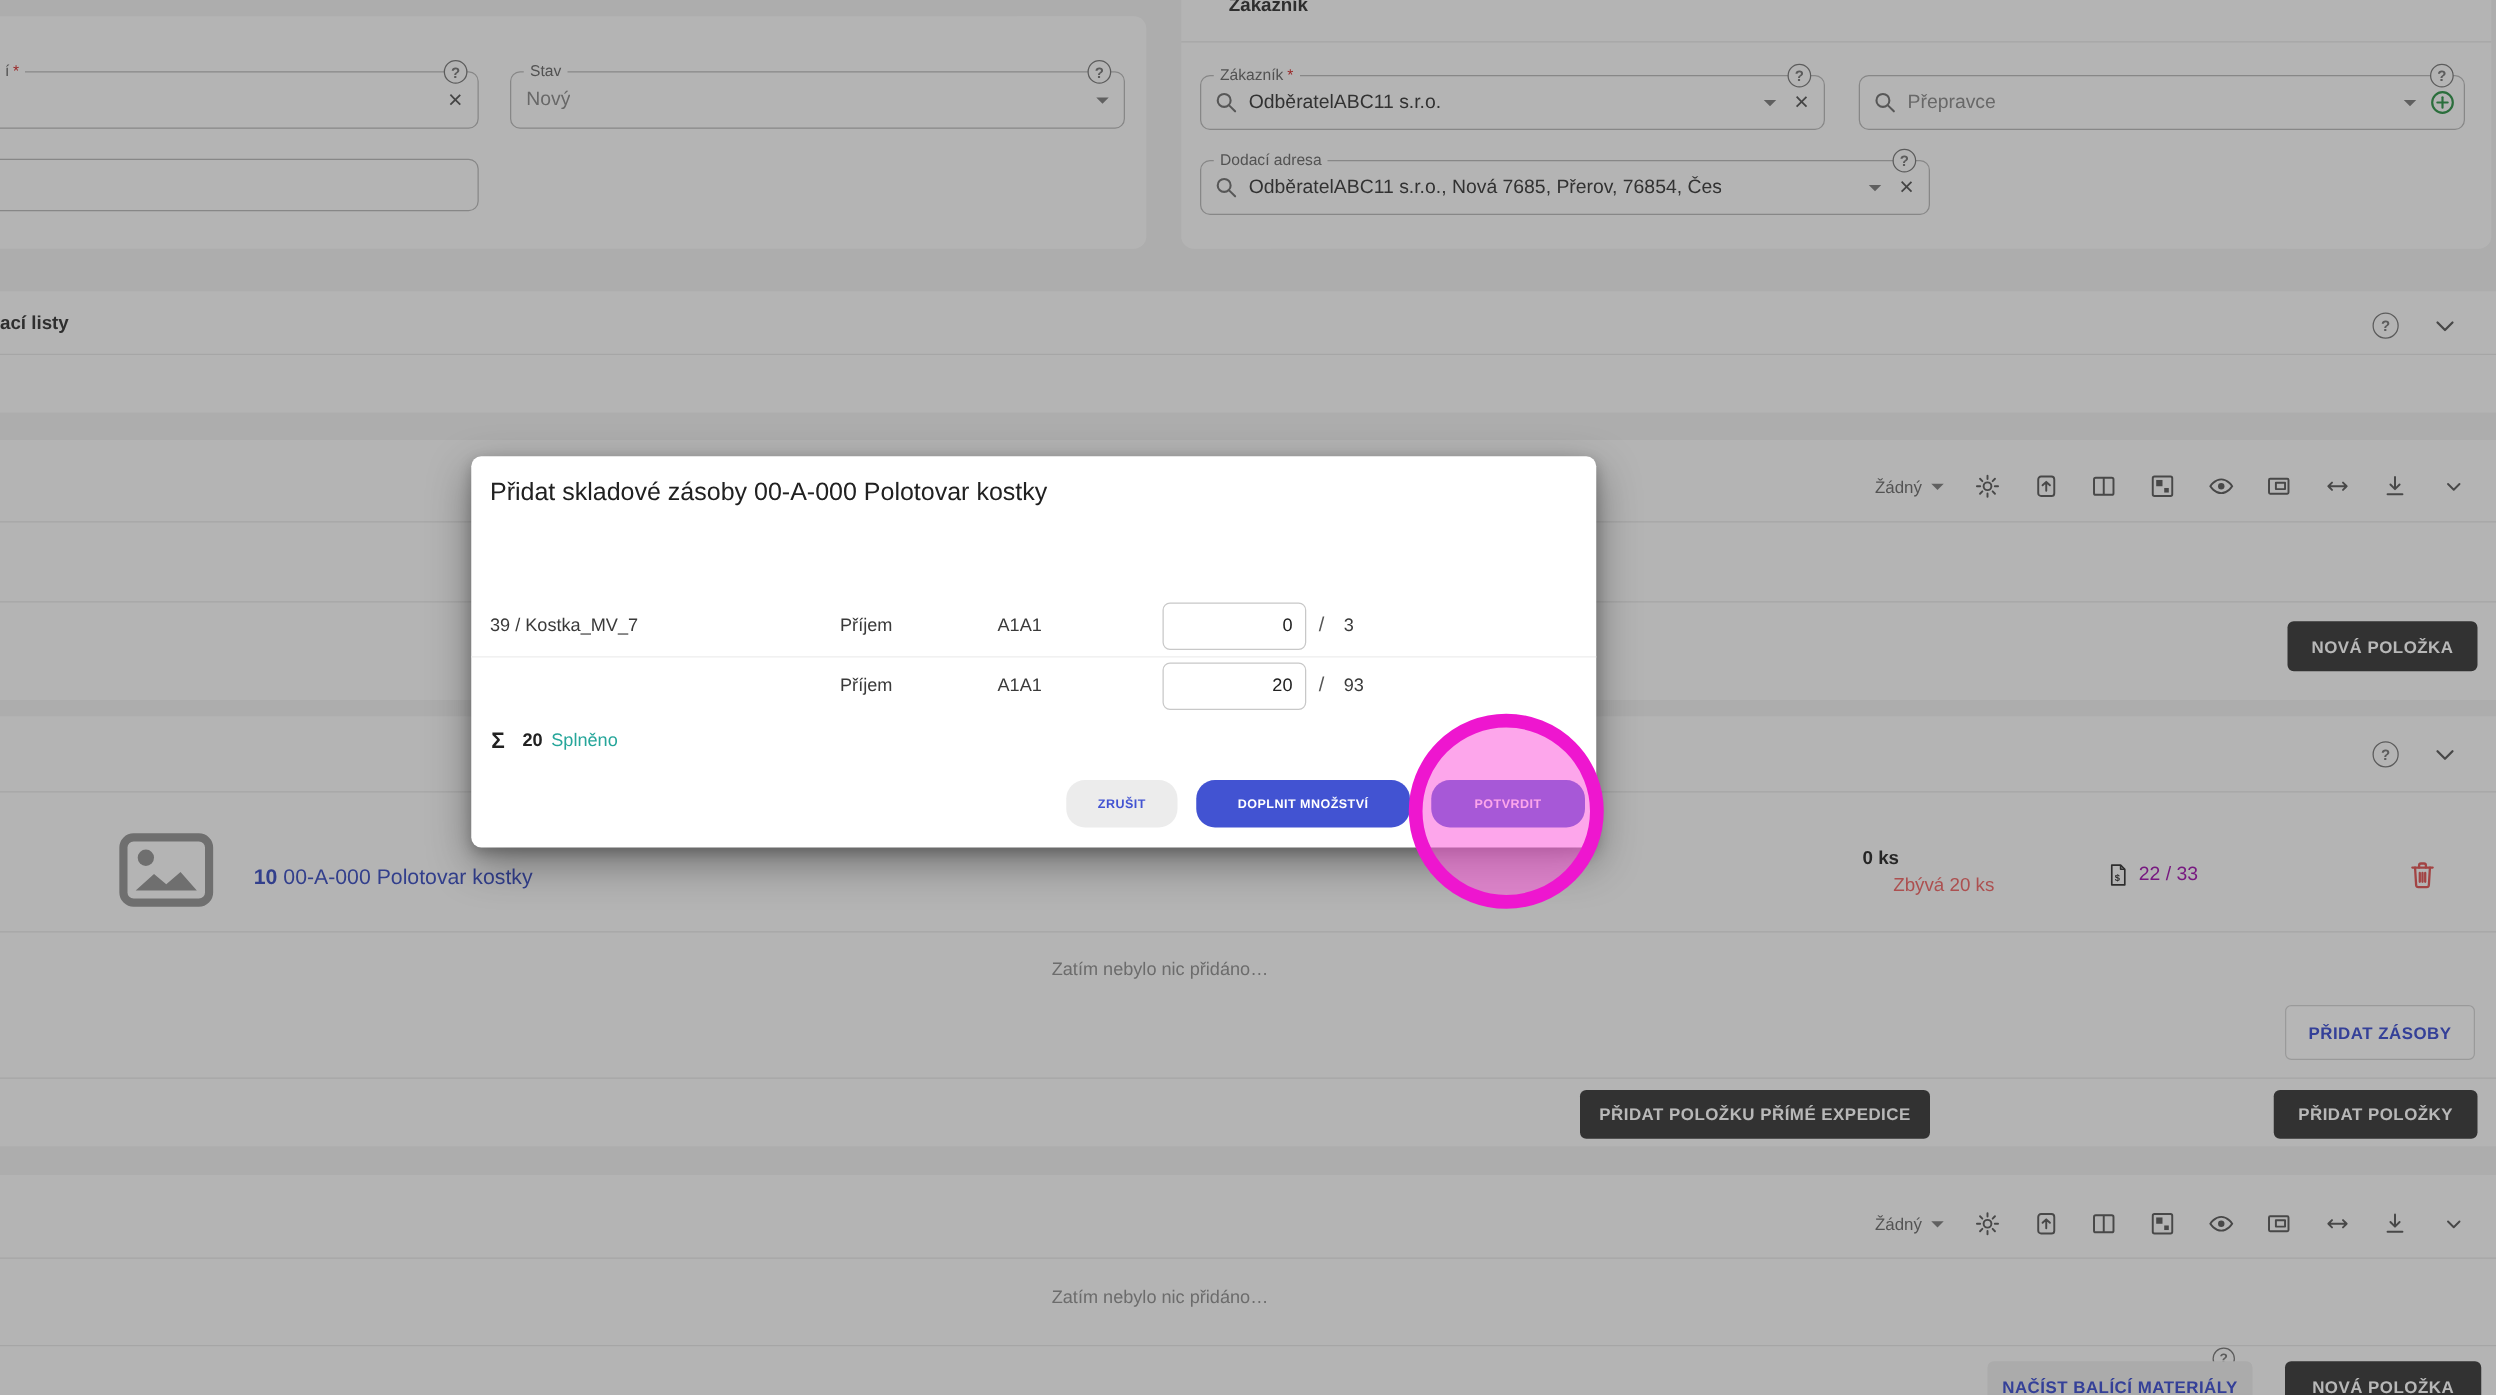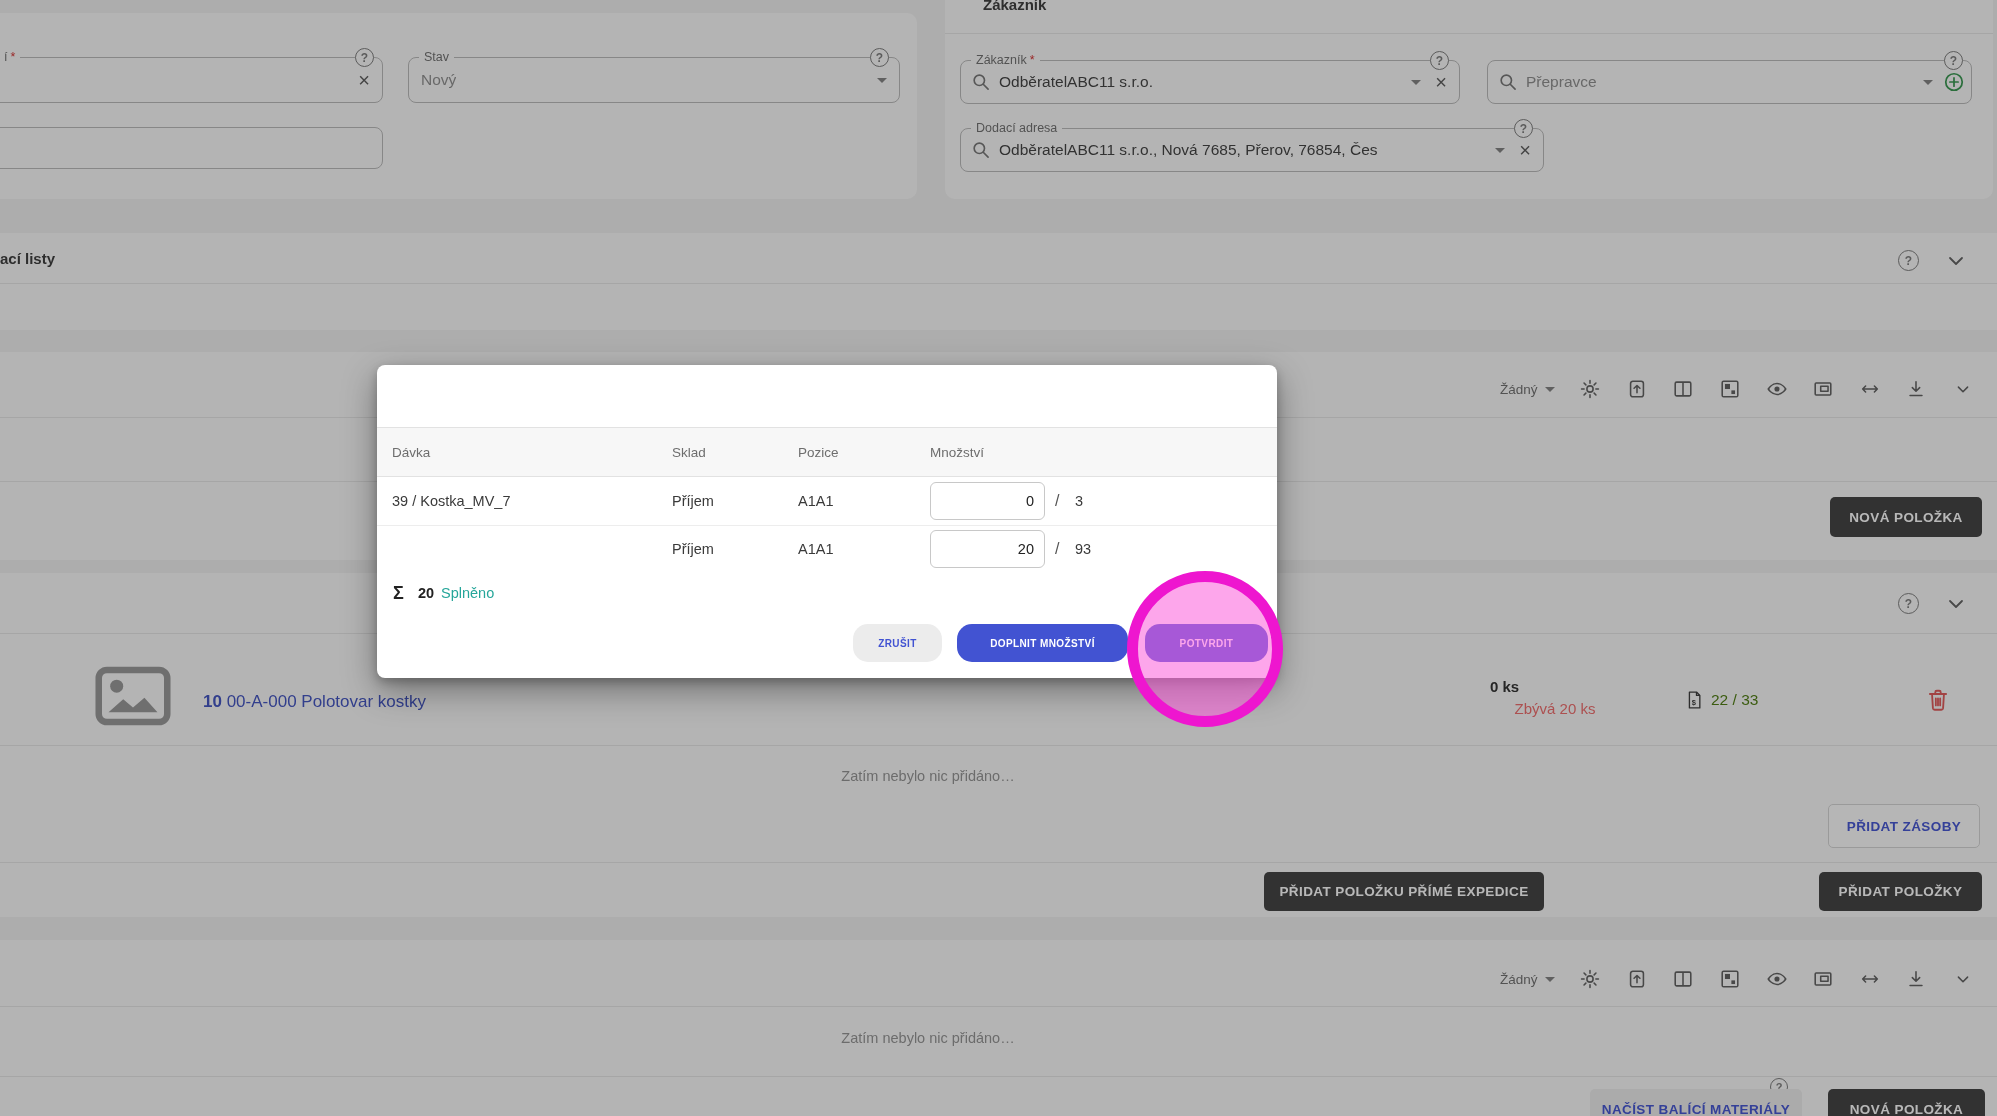--- a/index.html
+++ b/index.html
@@ -218,21 +218,21 @@
   <div class="abs" style="left:1490px;top:678px;width:130px;font-size:15px;font-weight:700;color:#2f2f2f;">0 ks</div>
   <div class="abs" style="left:1490px;top:700px;width:130px;text-align:center;font-size:15px;color:#ee6b6b;">Zbývá 20 ks</div>
   <div class="abs" style="left:1684px;top:690px;display:flex;align-items:center;gap:7px;">
     <span style="display:inline-flex;">
       <svg viewBox="0 0 24 24" width="20" height="20">
           <path d="M6.5 2.5H15L19 6.5V21.5H6.5z" fill="none" stroke="#3a3a3a" stroke-width="1.6" stroke-linejoin="round"></path>
           <path d="M15 2.5V6.5H19" fill="none" stroke="#3a3a3a" stroke-width="1.6" stroke-linejoin="round"></path>
           <text x="9.4" y="17.5" font-size="9" fill="#3a3a3a" font-weight="bold" font-family="Liberation Sans, sans-serif">$</text>
         </svg>
     </span>
-    <span style="font-size:15.5px;color:#4d7c0f;">22 / 33</span>
+    <span style="font-size:15.5px;color:#a21caf;">22 / 33</span>
   </div>
   <span class="abs" style="left:1925px;top:687px;width:26px;height:26px;">
     <svg viewBox="0 0 24 24" width="26" height="26" fill="none" stroke="#e05858" stroke-width="1.7" stroke-linecap="round" stroke-linejoin="round">
         <path d="M4.5 6.5h15"></path>
         <path d="M9.5 6.5V4.8c0-.7.6-1.3 1.3-1.3h2.4c.7 0 1.3.6 1.3 1.3v1.7"></path>
         <path d="M6.5 6.5l.8 13c.1.9.7 1.5 1.6 1.5h6.2c.9 0 1.5-.6 1.6-1.5l.8-13"></path>
         <path d="M10 10.5v6.5M12 10.5v6.5M14 10.5v6.5"></path>
       </svg>
   </span>
   <div class="divider" style="left:-24px;top:745px;width:2070px;"></div>
@@ -309,27 +309,22 @@
   <div class="empty-text" style="left:328px;top:1030px;width:1200px;">Zatím nebylo nic přidáno…</div>
   <div class="divider" style="left:-24px;top:1076px;width:2070px;"></div>
 
   <span class="help-badge" style="left:1770px;top:1078px;width:18px;height:18px;font-size:11px;">?</span>
   <div class="btn btn-light" style="left:1590px;top:1089px;width:212px;height:40px;">NAČÍST BALÍCÍ MATERIÁLY</div>
   <div class="btn btn-filled" style="left:1828px;top:1089px;width:157px;height:40px;">NOVÁ POLOŽKA</div>
 
   <div class="backdrop"></div>
 
   <div class="modal">
-
-    <div class="m-head">
-      <span class="m-col" style="left:15px;">Dávka</span>
-      <span class="m-col" style="left:295px;">Sklad</span>
-      <span class="m-col" style="left:421px;">Pozice</span>
-      <span class="m-col" style="left:553px;">Množství</span>
-    </div>
+    <div class="m-title">Přidat skladové zásoby 00-A-000 Polotovar kostky</div>
+
 
     <div class="m-row" style="top:112px;border-bottom:1px solid #ededed;">
       <span class="m-cell" style="left:15px;">39 / Kostka_MV_7</span>
       <span class="m-cell" style="left:295px;">Příjem</span>
       <span class="m-cell" style="left:421px;">A1A1</span>
       <input class="m-input" value="0" style="">
       <span class="m-slash">/</span>
       <span class="m-max">3</span>
     </div>
 

